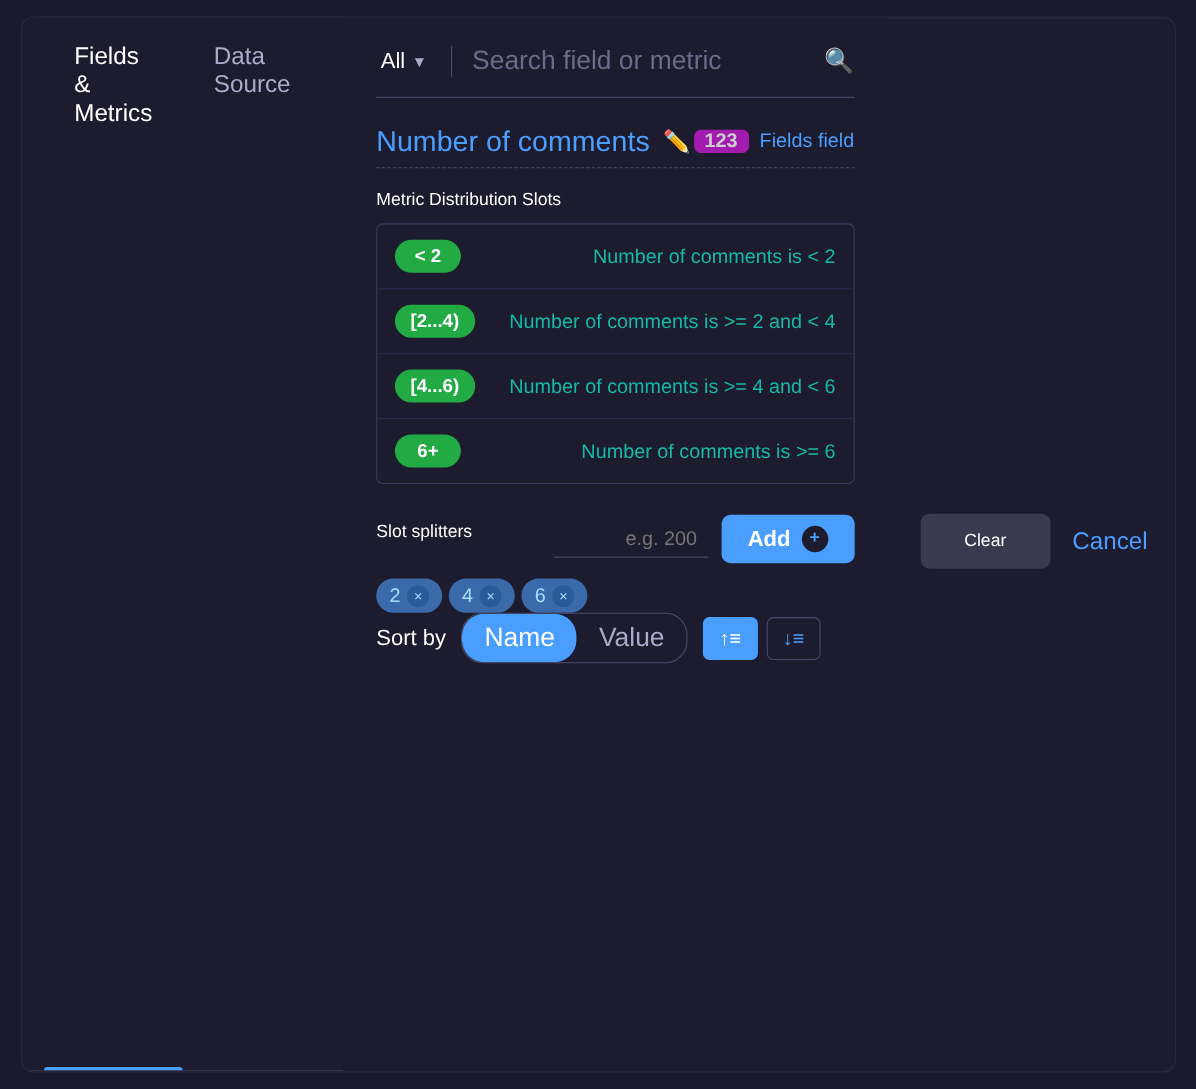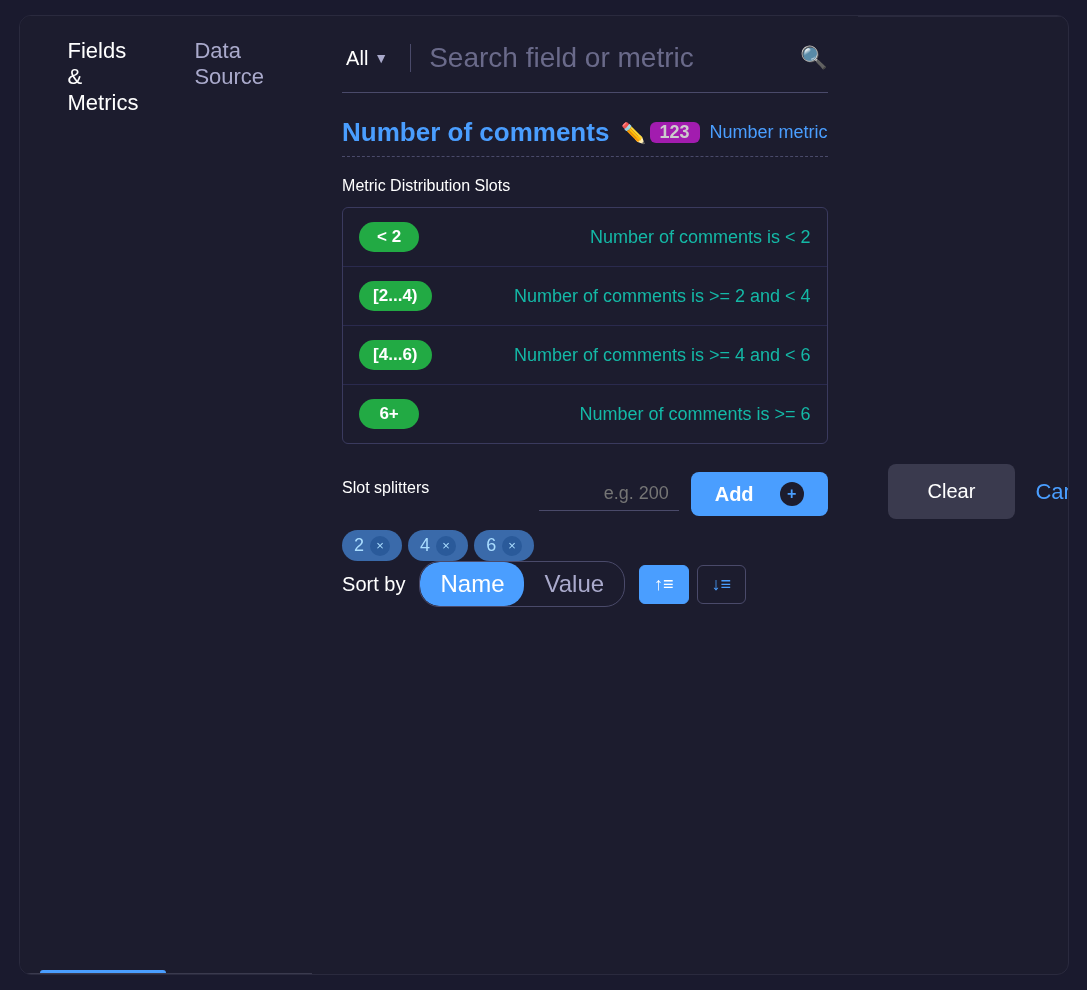--- a/index.html
+++ b/index.html
@@ -97,21 +97,21 @@
       background: #4a4a6a;
       margin: 0 8px;
     }
 
     .search-input {
       flex: 1;
       background: transparent;
       border: none;
       outline: none;
       color: #aaaacc;
-      font-size: 28px;
+      font-size: 24px;
       padding: 6px 0;
     }
 
     .search-input::placeholder {
       color: #6a6a8a;
     }
 
     .search-icon {
       color: #4a9eff;
       font-size: 22px;
@@ -125,21 +125,21 @@
       justify-content: space-between;
       margin-bottom: 8px;
     }
 
     .field-title {
       display: flex;
       align-items: center;
       gap: 12px;
       color: #4a9eff;
       font-size: 26px;
-      font-weight: 700;
+      font-weight: 400;
     }
 
     .edit-icon {
       color: #4a9eff;
       font-size: 20px;
       cursor: pointer;
     }
 
     .field-type {
       display: flex;
@@ -244,21 +244,21 @@
       background: #4a9eff;
       color: white;
       border: none;
       border-radius: 8px;
       font-size: 20px;
       font-weight: 600;
       padding: 10px 24px;
       cursor: pointer;
       display: flex;
       align-items: center;
-      gap: 26px;
+      gap: 10px;
     }
 
     .add-btn .plus-circle {
       background: #1c1c2e;
       border-radius: 50%;
       width: 24px;
       height: 24px;
       display: flex;
       align-items: center;
       justify-content: center;
@@ -358,21 +358,21 @@
       justify-content: space-between;
       padding: 20px 30px 28px;
       border-top: 1px solid #2a2a3e;
     }
 
     .clear-btn {
       background: #3a3a4e;
       color: #ffffff;
       border: none;
       border-radius: 8px;
-      font-size: 20px;
+      font-size: 16px;
       padding: 16px 40px;
       cursor: pointer;
     }
 
     .footer-right {
       display: flex;
       align-items: flex-end;
       gap: 24px;
     }
 
@@ -422,21 +422,21 @@
       <span class="search-icon">🔍</span>
     </div>
 
     <div class="field-header">
       <div class="field-title">
         <span>Number of comments</span>
         <span class="edit-icon">✏️</span>
       </div>
       <div class="field-type">
         <span class="field-type-badge">123</span>
-        <span class="field-type-label">Number metric</span>
+        <span class="field-type-label">Fields field</span>
       </div>
     </div>
     <hr class="field-divider">
 
     <div class="section-title">Metric Distribution Slots</div>
     <div class="slots-container">
       <div class="slot-row">
         <span class="slot-badge">&lt; 2</span>
         <span class="slot-description">Number of comments is &lt; 2</span>
       </div>

